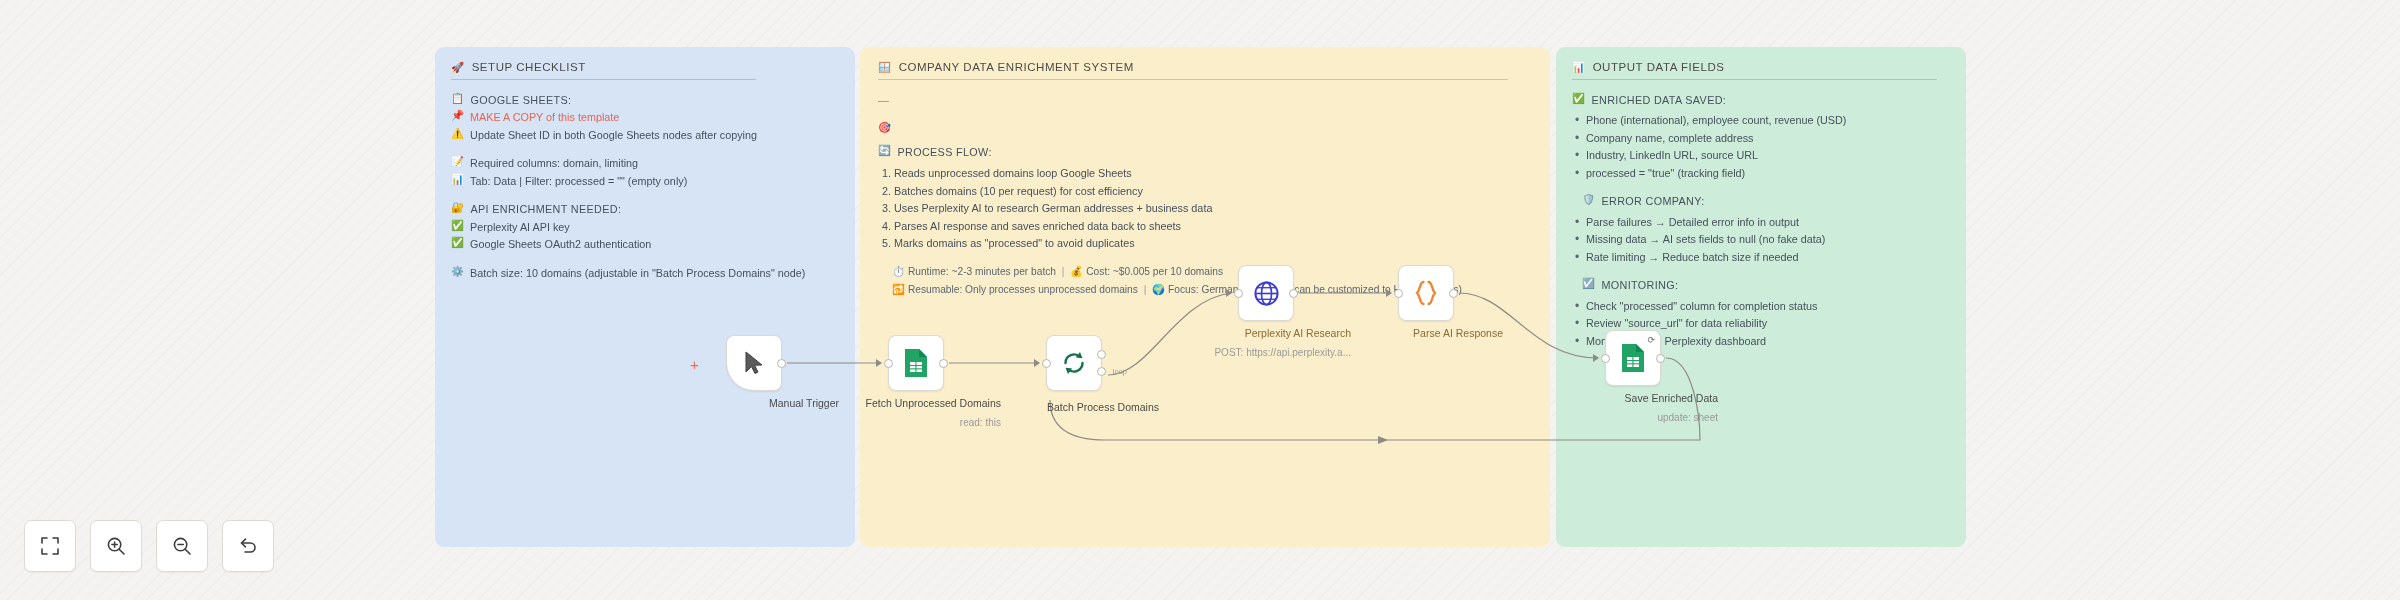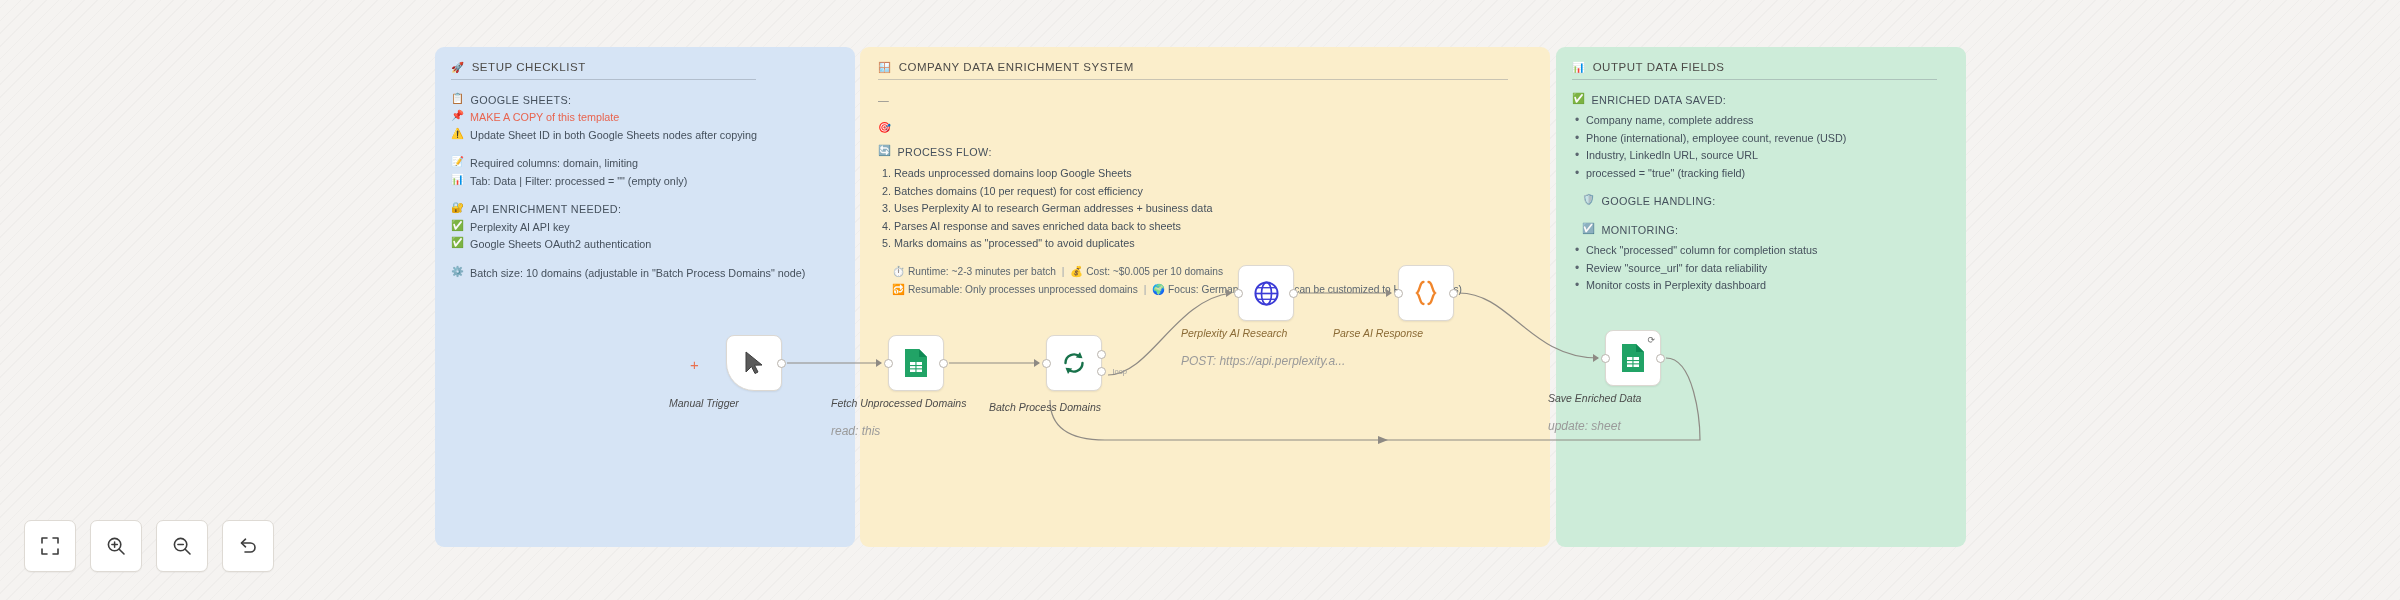--- a/index.html
+++ b/index.html
@@ -74,33 +74,32 @@
     border: 1px solid #dcd8d2;
     border-radius: 8px;
     display: flex; align-items: center; justify-content: center;
     box-shadow: 0 1px 2px rgba(0,0,0,.07);
   }
   .node.trigger {
     border-radius: 8px 8px 8px 28px;
   }
   .node-label {
     position: absolute;
-    text-align: left;
+    text-align: right;
     font-size: 10.5px;
     color: #4b4b4b;
     width: 170px;
     left: 50%;
     transform: translateX(-50%);
     top: 62px;
     line-height: 1.25;
-    font-style: italic;
   }
   .node-label.amber { color:#8a6a35; }
   .node-sub {
-    display:block; font-size: 12px; color:#9a9a9a; margin-top: 14px;
+    display:block; font-size: 10px; color:#9a9a9a; margin-top: 7px;
     white-space: nowrap; overflow: hidden; text-overflow: ellipsis;
   }
   .node-wrap { position:absolute; }
 
   .port {
     position: absolute; width: 9px; height: 9px;
     background: #ffffff; border: 1.3px solid #b9b4ad;
     border-radius: 50%; top: 50%; margin-top: -4.5px;
   }
   .port.in  { left: -5px; }
@@ -254,32 +253,37 @@
     </div>
     <div class="panel-rule" style="width:365px;"></div>
     <div class="panel-body">
 
       <div class="grp">
         <div class="row hdr" style="margin-bottom:3px;">
           <span class="ico">✅</span>
           <span>ENRICHED DATA SAVED:</span>
         </div>
         <ul class="bul">
+          <li>Phone (international), employee count, revenue (USD)</li>
           <li>Company name, complete address</li>
-          <li>Phone (international), employee count, revenue (USD)</li>
           <li>Industry, LinkedIn URL, source URL</li>
           <li>processed = "true" (tracking field)</li>
         </ul>
       </div>
 
       <div class="grp">
         <div class="row hdr sub-grp" style="margin-bottom:3px;">
           <span class="ico">🛡️</span>
-          <span>GOOGLE HANDLING:</span>
-        </div>
+          <span>ERROR COMPANY:</span>
+        </div>
+        <ul class="bul">
+          <li>Parse failures → Detailed error info in output</li>
+          <li>Missing data → AI sets fields to null (no fake data)</li>
+          <li>Rate limiting → Reduce batch size if needed</li>
+        </ul>
       </div>
 
       <div class="grp">
         <div class="row hdr sub-grp" style="margin-bottom:3px;">
           <span class="ico">☑️</span>
           <span>MONITORING:</span>
         </div>
         <ul class="bul">
           <li>Check "processed" column for completion status</li>
           <li>Review "source_url" for data reliability</li>

